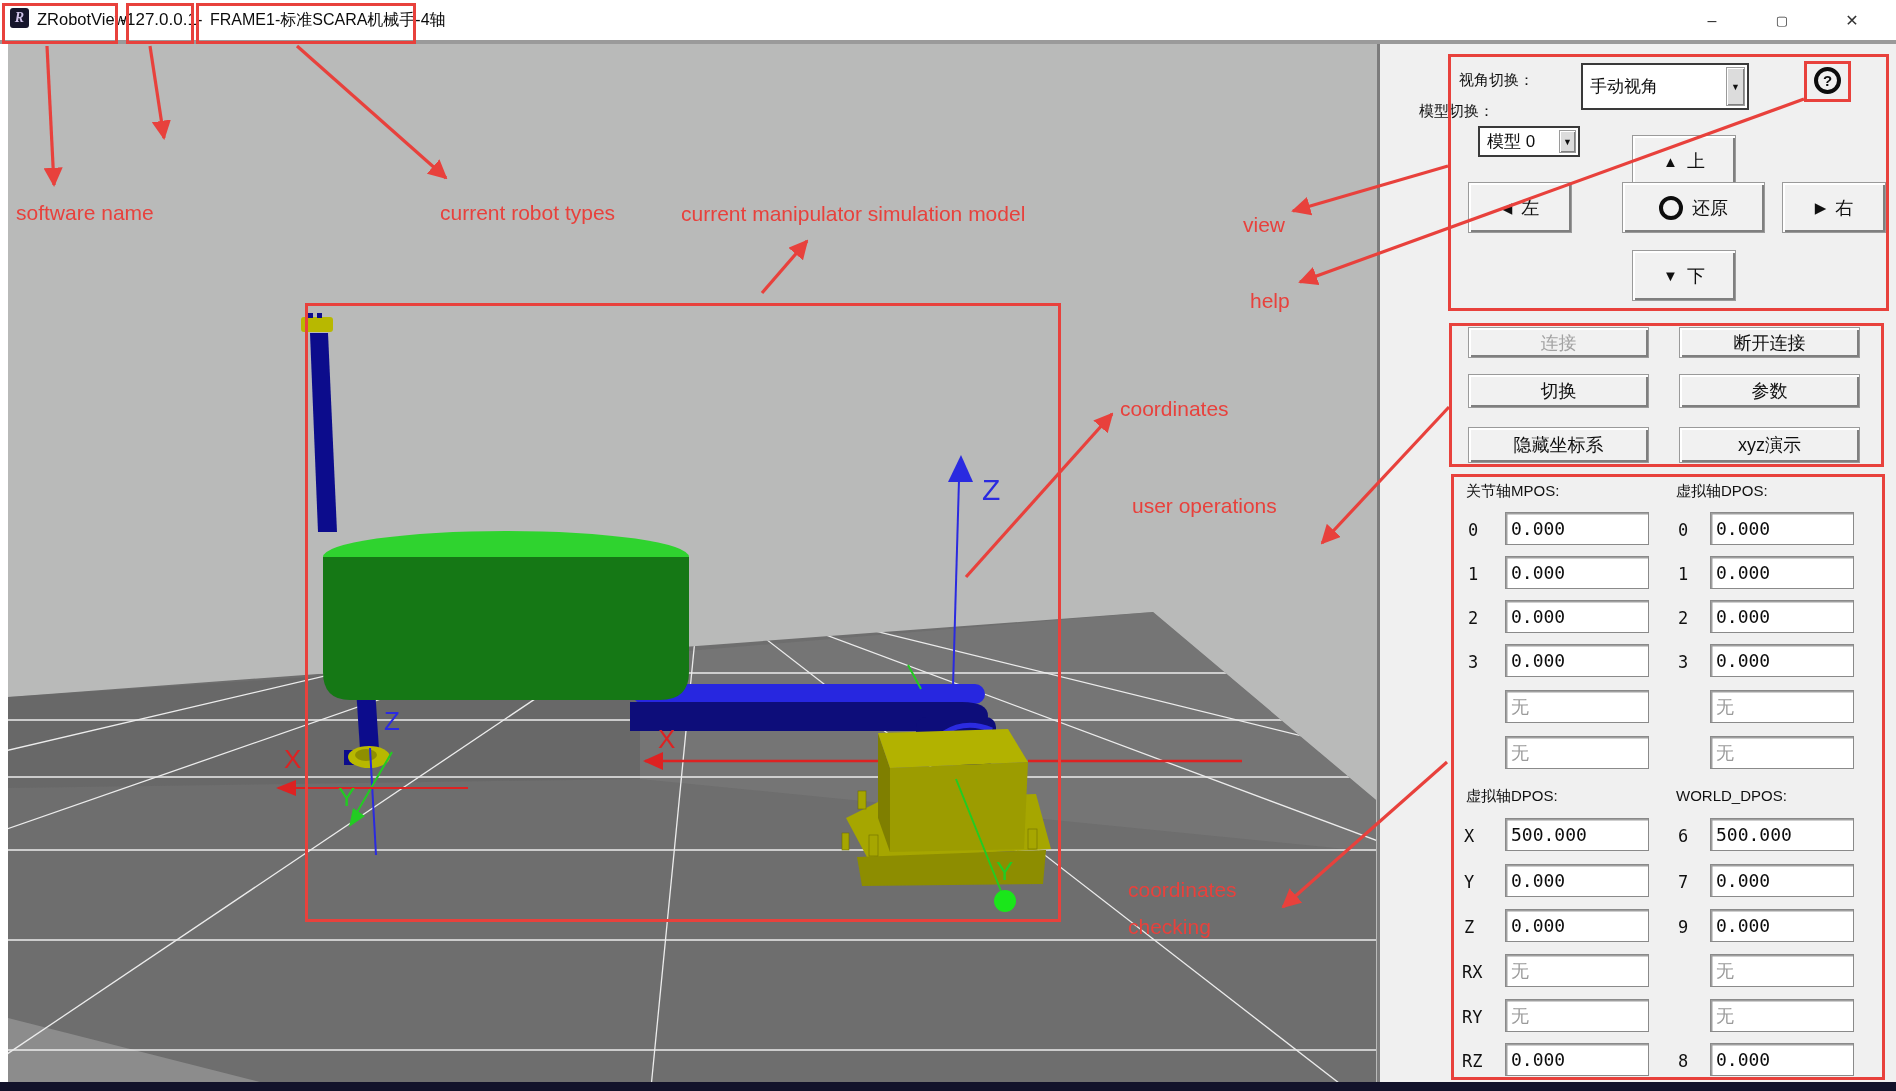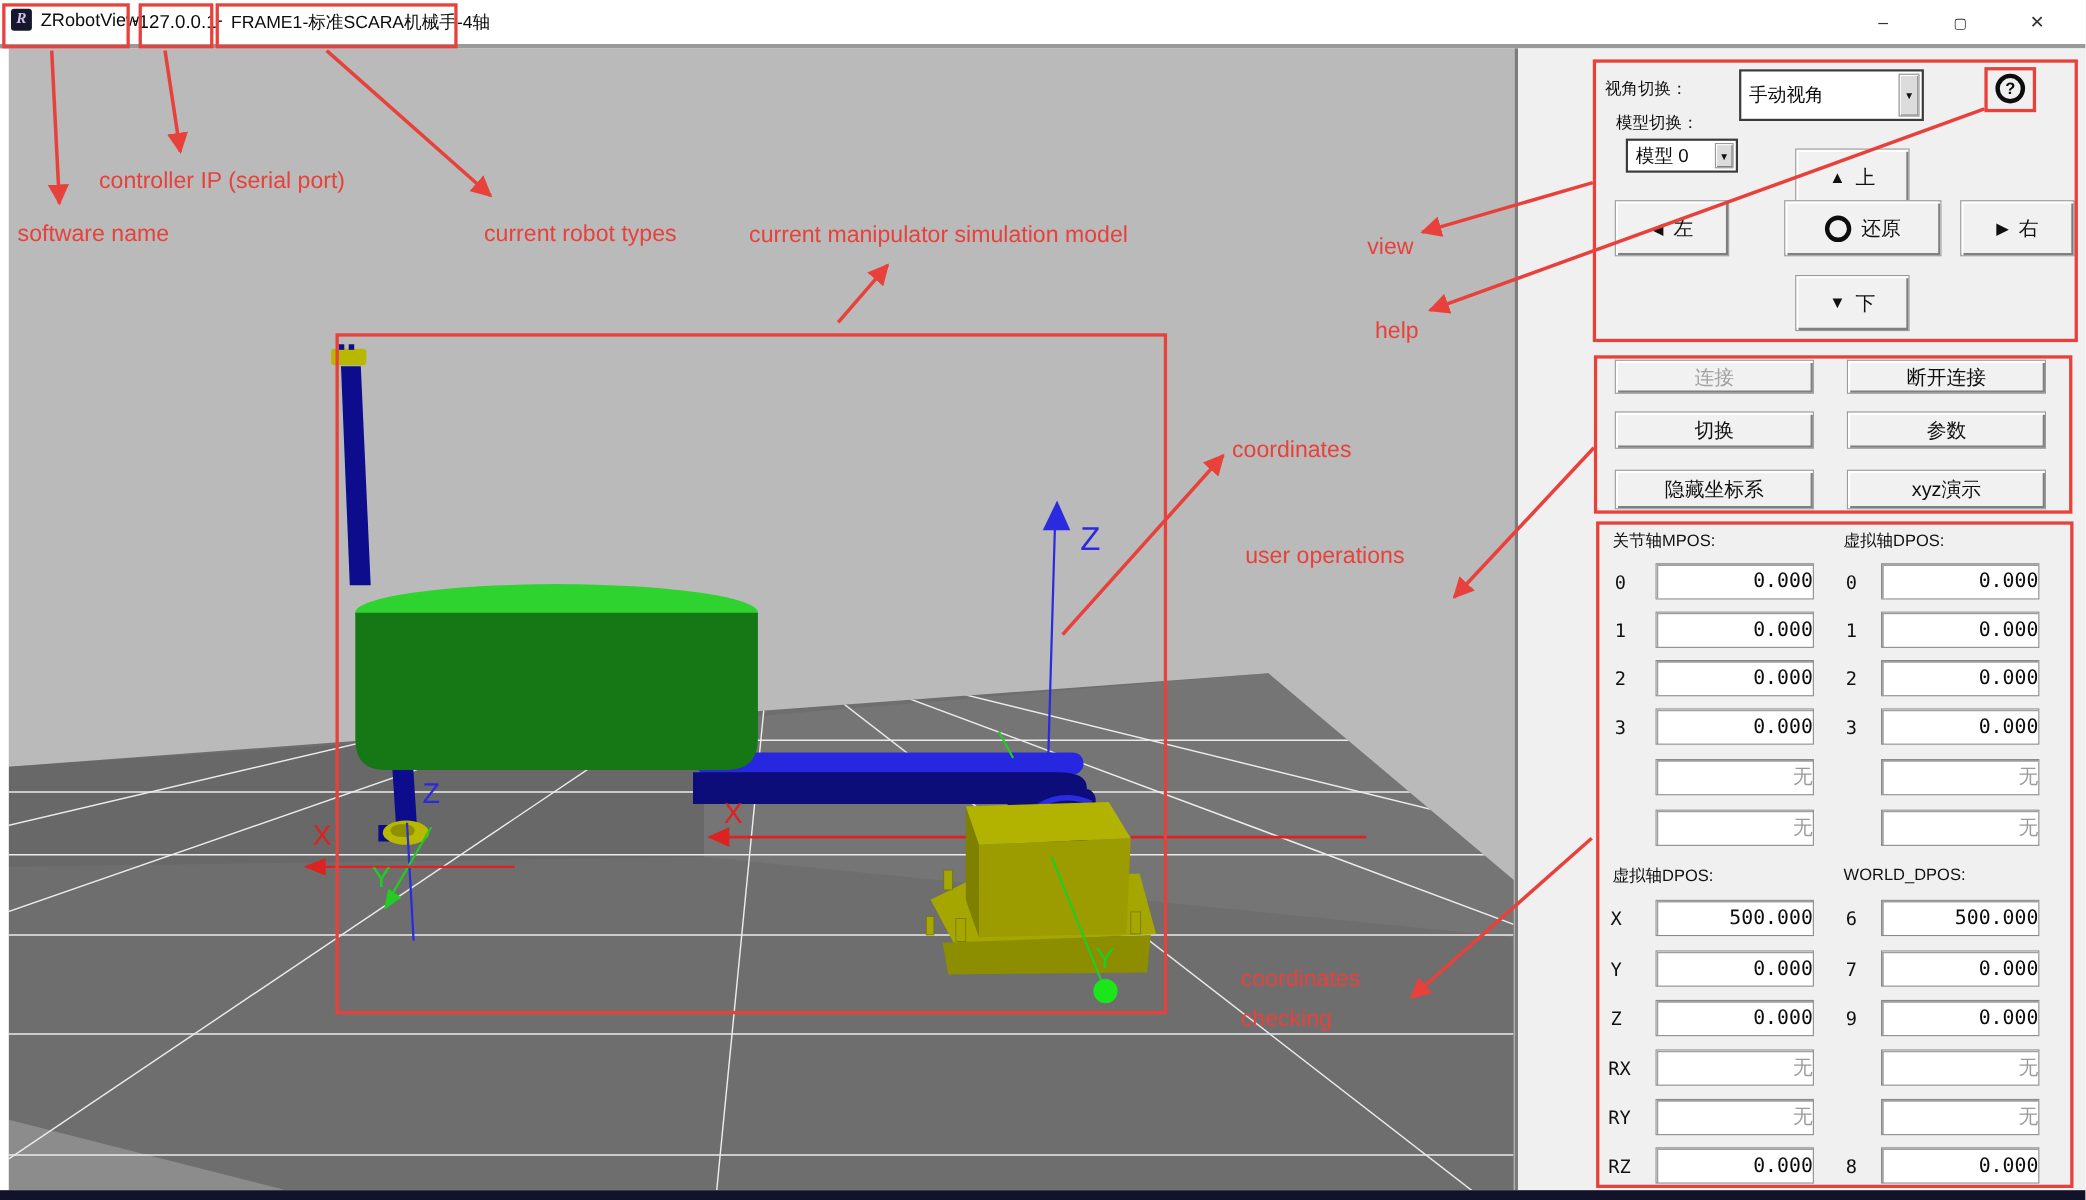--- a/index.html
+++ b/index.html
@@ -31,21 +31,21 @@
   .dd { position:absolute; background:#ffffff; border:2px solid #3a3a3a; font-size:17px; color:#0d0d0d;
     display:flex; align-items:center; padding-left:7px; white-space:nowrap; }
   .ddbtn { position:absolute; right:2px; top:2px; bottom:2px; width:19px; background:#dcdcdc;
     border:1px solid #9a9a9a; box-shadow: inset 1px 1px 0 #fff, inset -1px -1px 0 #808080;
     display:flex; align-items:center; justify-content:center; font-size:9px; color:#111; }
   .helpbtn { position:absolute; left:1814px; top:67px; width:27px; height:27px; border:4px solid #0c0c0c;
     border-radius:50%; text-align:center; line-height:20px; font-weight:bold; font-size:15px; color:#0c0c0c; }
   .fld { position:absolute; background:#ffffff; border:1px solid #8a8a8a;
     box-shadow: inset 1.5px 1.5px 0 #9f9f9f, inset -1px -1px 0 #ffffff;
     font-family:"DejaVu Sans Mono", monospace; font-size:18px; color:#0d0d0d;
-    line-height:31px; padding-left:5px; white-space:nowrap; overflow:hidden;text-align:right; }
+    line-height:31px; padding-left:5px; white-space:nowrap; overflow:hidden; }
   .fld.none { color:#9b9b9b; }
   .rowlab { position:absolute; font-family:"DejaVu Sans Mono", monospace; font-size:17px; color:#101010; }
 
   
   .rbox { position:absolute; border:3px solid #e8413c; background:transparent; z-index:40; }
   .alabel { position:absolute; color:#e8413c; font-size:21px; line-height:37px; white-space:nowrap; z-index:50; }
   .overlay { position:absolute; left:0; top:0; z-index:45; pointer-events:none; }
 
   .viewport { position:absolute; left:8px; top:44px; width:1369px; height:1038px; background:#b9bab9; }
   .bottomstrip { position:absolute; left:0; top:1082px; width:1896px; height:9px; background:#12122a; }
@@ -177,21 +177,21 @@
   <div class="panel"></div>
   <div class="divider"></div>
 
   <div class="plabel" style="left:1459px; top:71px">视角切换：</div>
   <div class="dd" style="left:1581px; top:63px; width:168px; height:47px">
     <span>手动视角</span>
     <span class="ddbtn">▼</span>
   </div>
   <div class="helpbtn">?</div>
 
-  <div class="plabel" style="left:1469px; top:102px">模型切换：</div>
+  <div class="plabel" style="left:1419px; top:102px">模型切换：</div>
   <div class="dd" style="left:1478px; top:126px; width:102px; height:31px">
     <span>模型 0</span>
     <span class="ddbtn" style="width:17px">▼</span>
   </div>
 
   <div class="b3d" style="left:1632px; top:135px; width:104px; height:52px">
     <span class="glyph">▲</span>
     <span>上</span>
   </div>
   <div class="b3d" style="left:1468px; top:182px; width:104px; height:51px">
@@ -299,21 +299,20 @@
       <line x1="762" y1="293" x2="807" y2="241" marker-end="url(#ah)"></line>
       <line x1="1448" y1="166" x2="1293" y2="211" marker-end="url(#ah)"></line>
       <line x1="1804" y1="99" x2="1300" y2="282" marker-end="url(#ah)"></line>
       <line x1="966" y1="577" x2="1112" y2="414" marker-end="url(#ah)"></line>
       <line x1="1449" y1="407" x2="1322" y2="543" marker-end="url(#ah)"></line>
       <line x1="1447" y1="762" x2="1283" y2="907" marker-end="url(#ah)"></line>
     </g>
   </svg>
 
   <div class="alabel" style="left:16px;   top:194px">software name</div>
-  <div class="alabel" style="left:90px;  top:146px">controller IP (serial port)</div>
   <div class="alabel" style="left:440px; top:194px">current robot types</div>
   <div class="alabel" style="left:681px; top:195px">current manipulator simulation model</div>
   <div class="alabel" style="left:1243px;top:206px">view</div>
   <div class="alabel" style="left:1250px;top:282px">help</div>
   <div class="alabel" style="left:1120px;top:390px">coordinates</div>
   <div class="alabel" style="left:1132px;top:487px">user operations</div>
   <div class="alabel" style="left:1128px;top:871px">
     <div>coordinates</div>
     <div>checking</div>
   </div>

